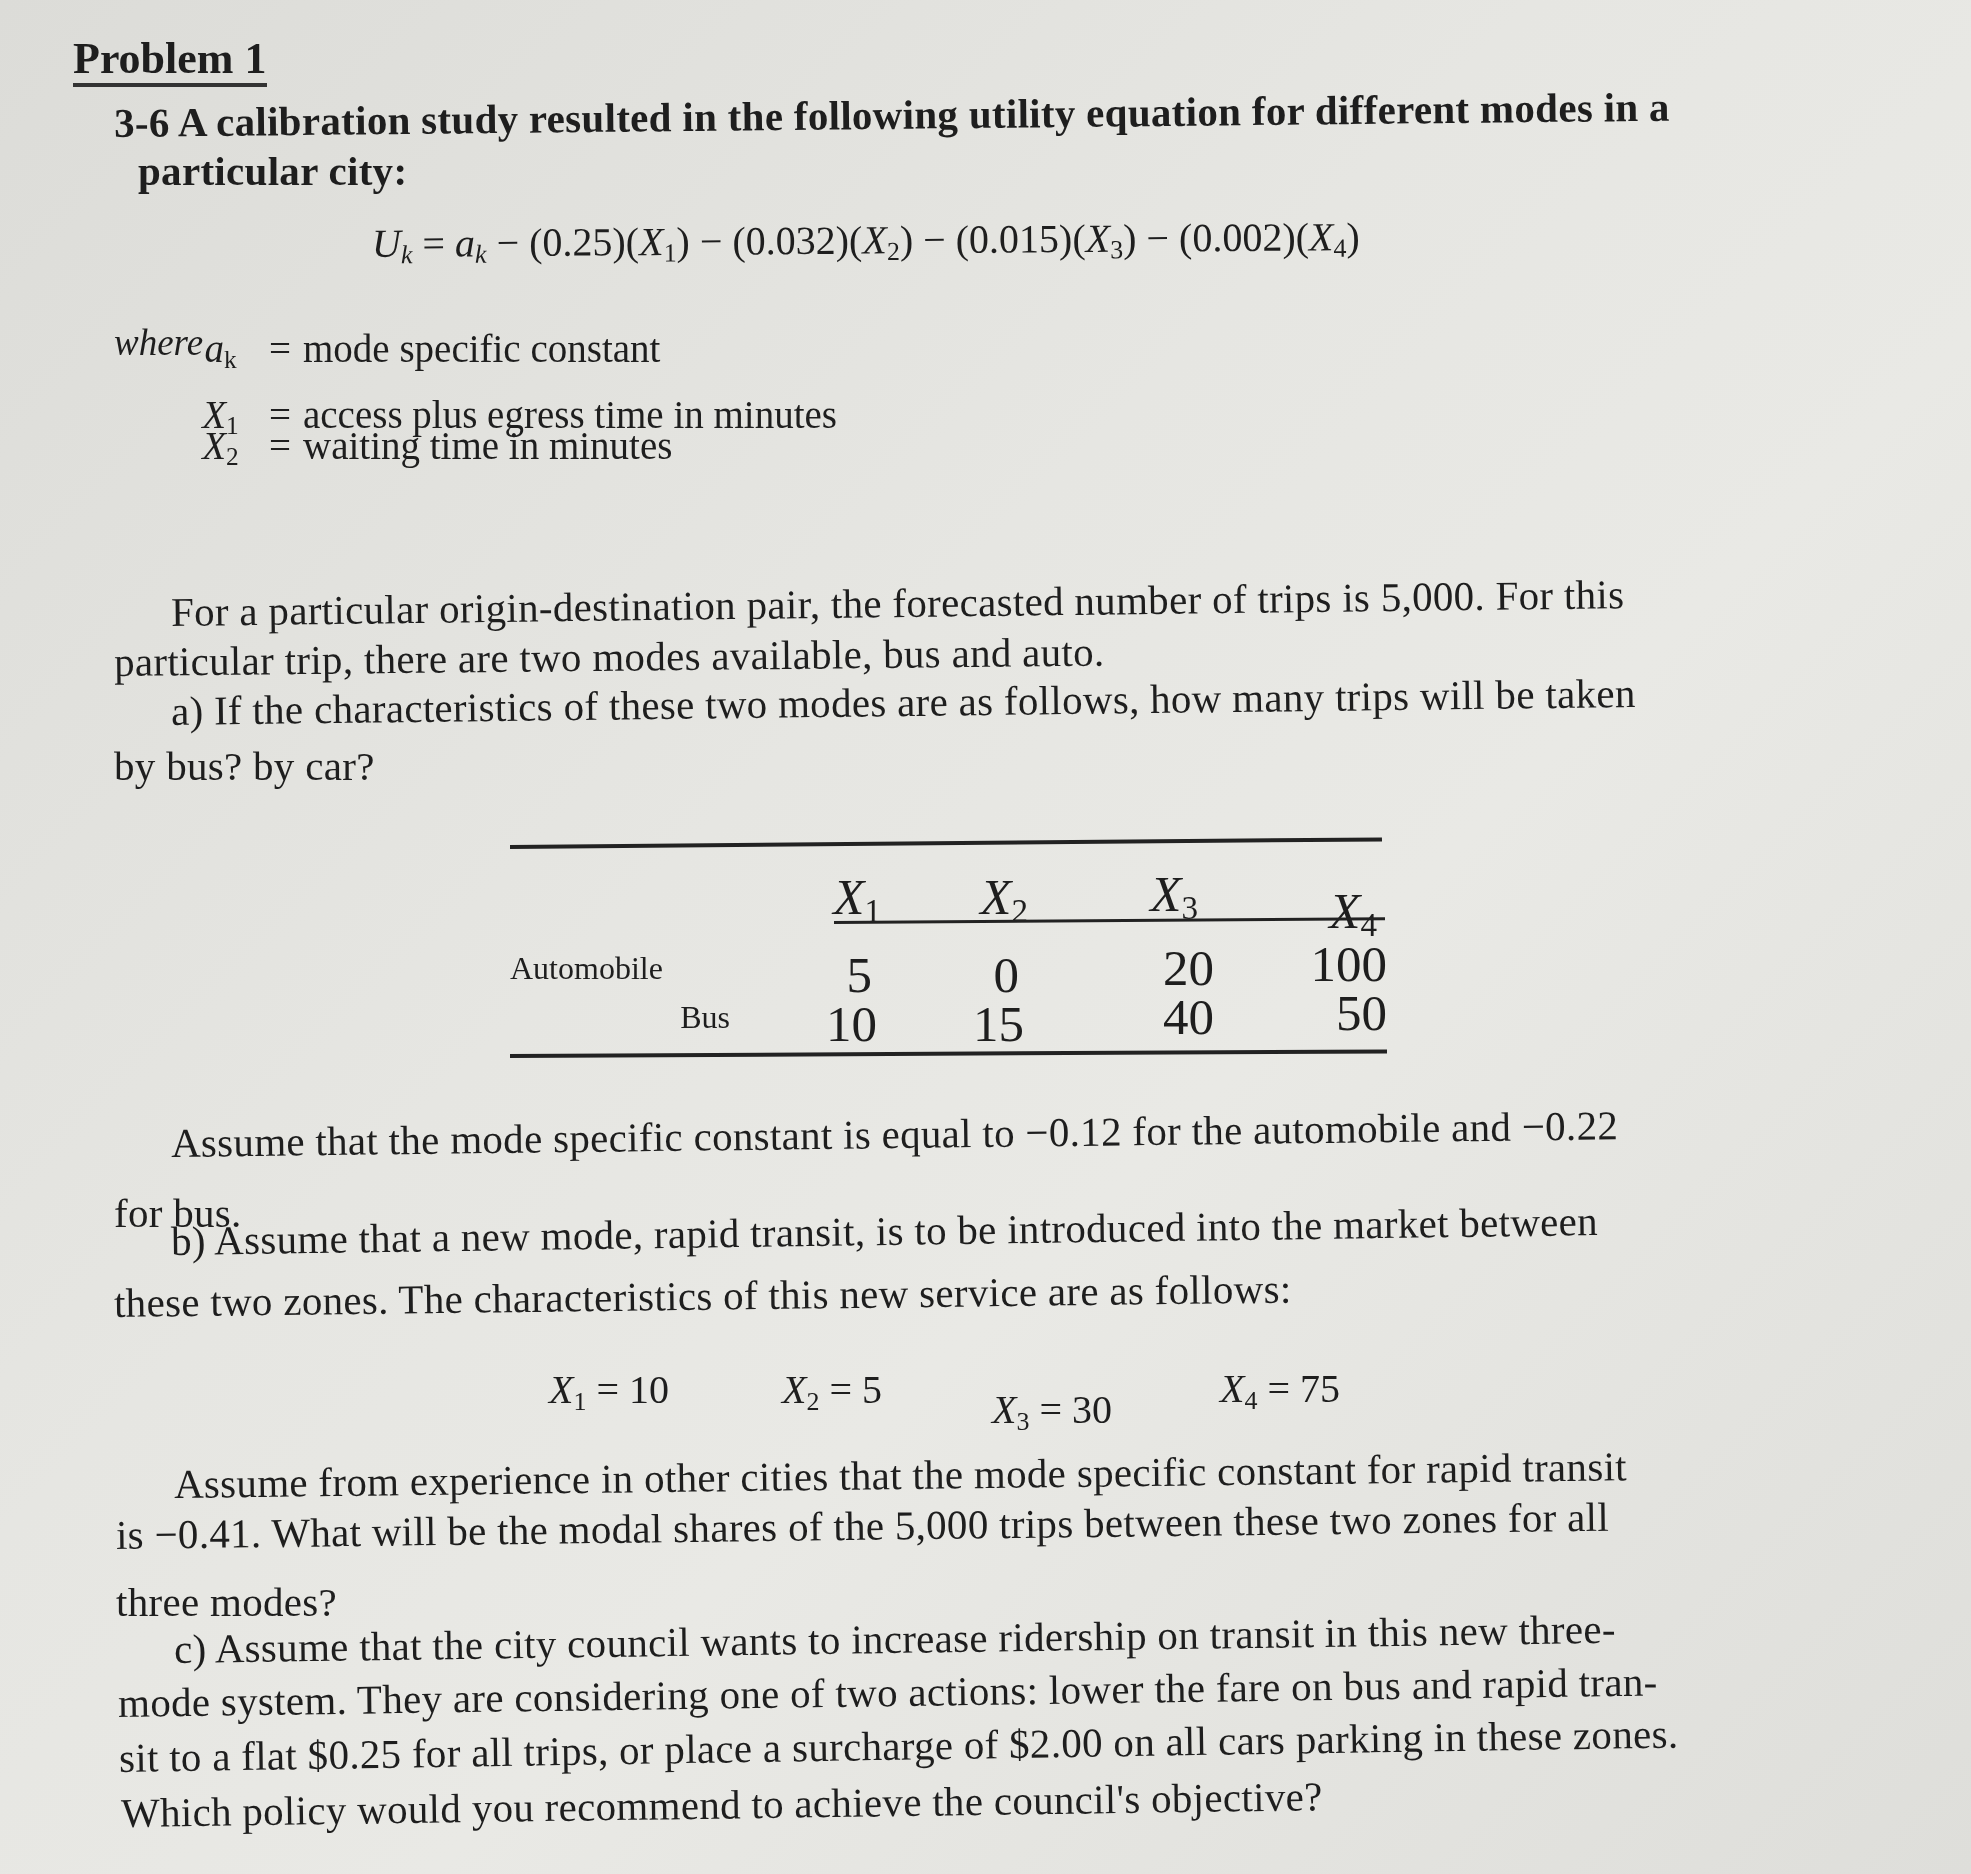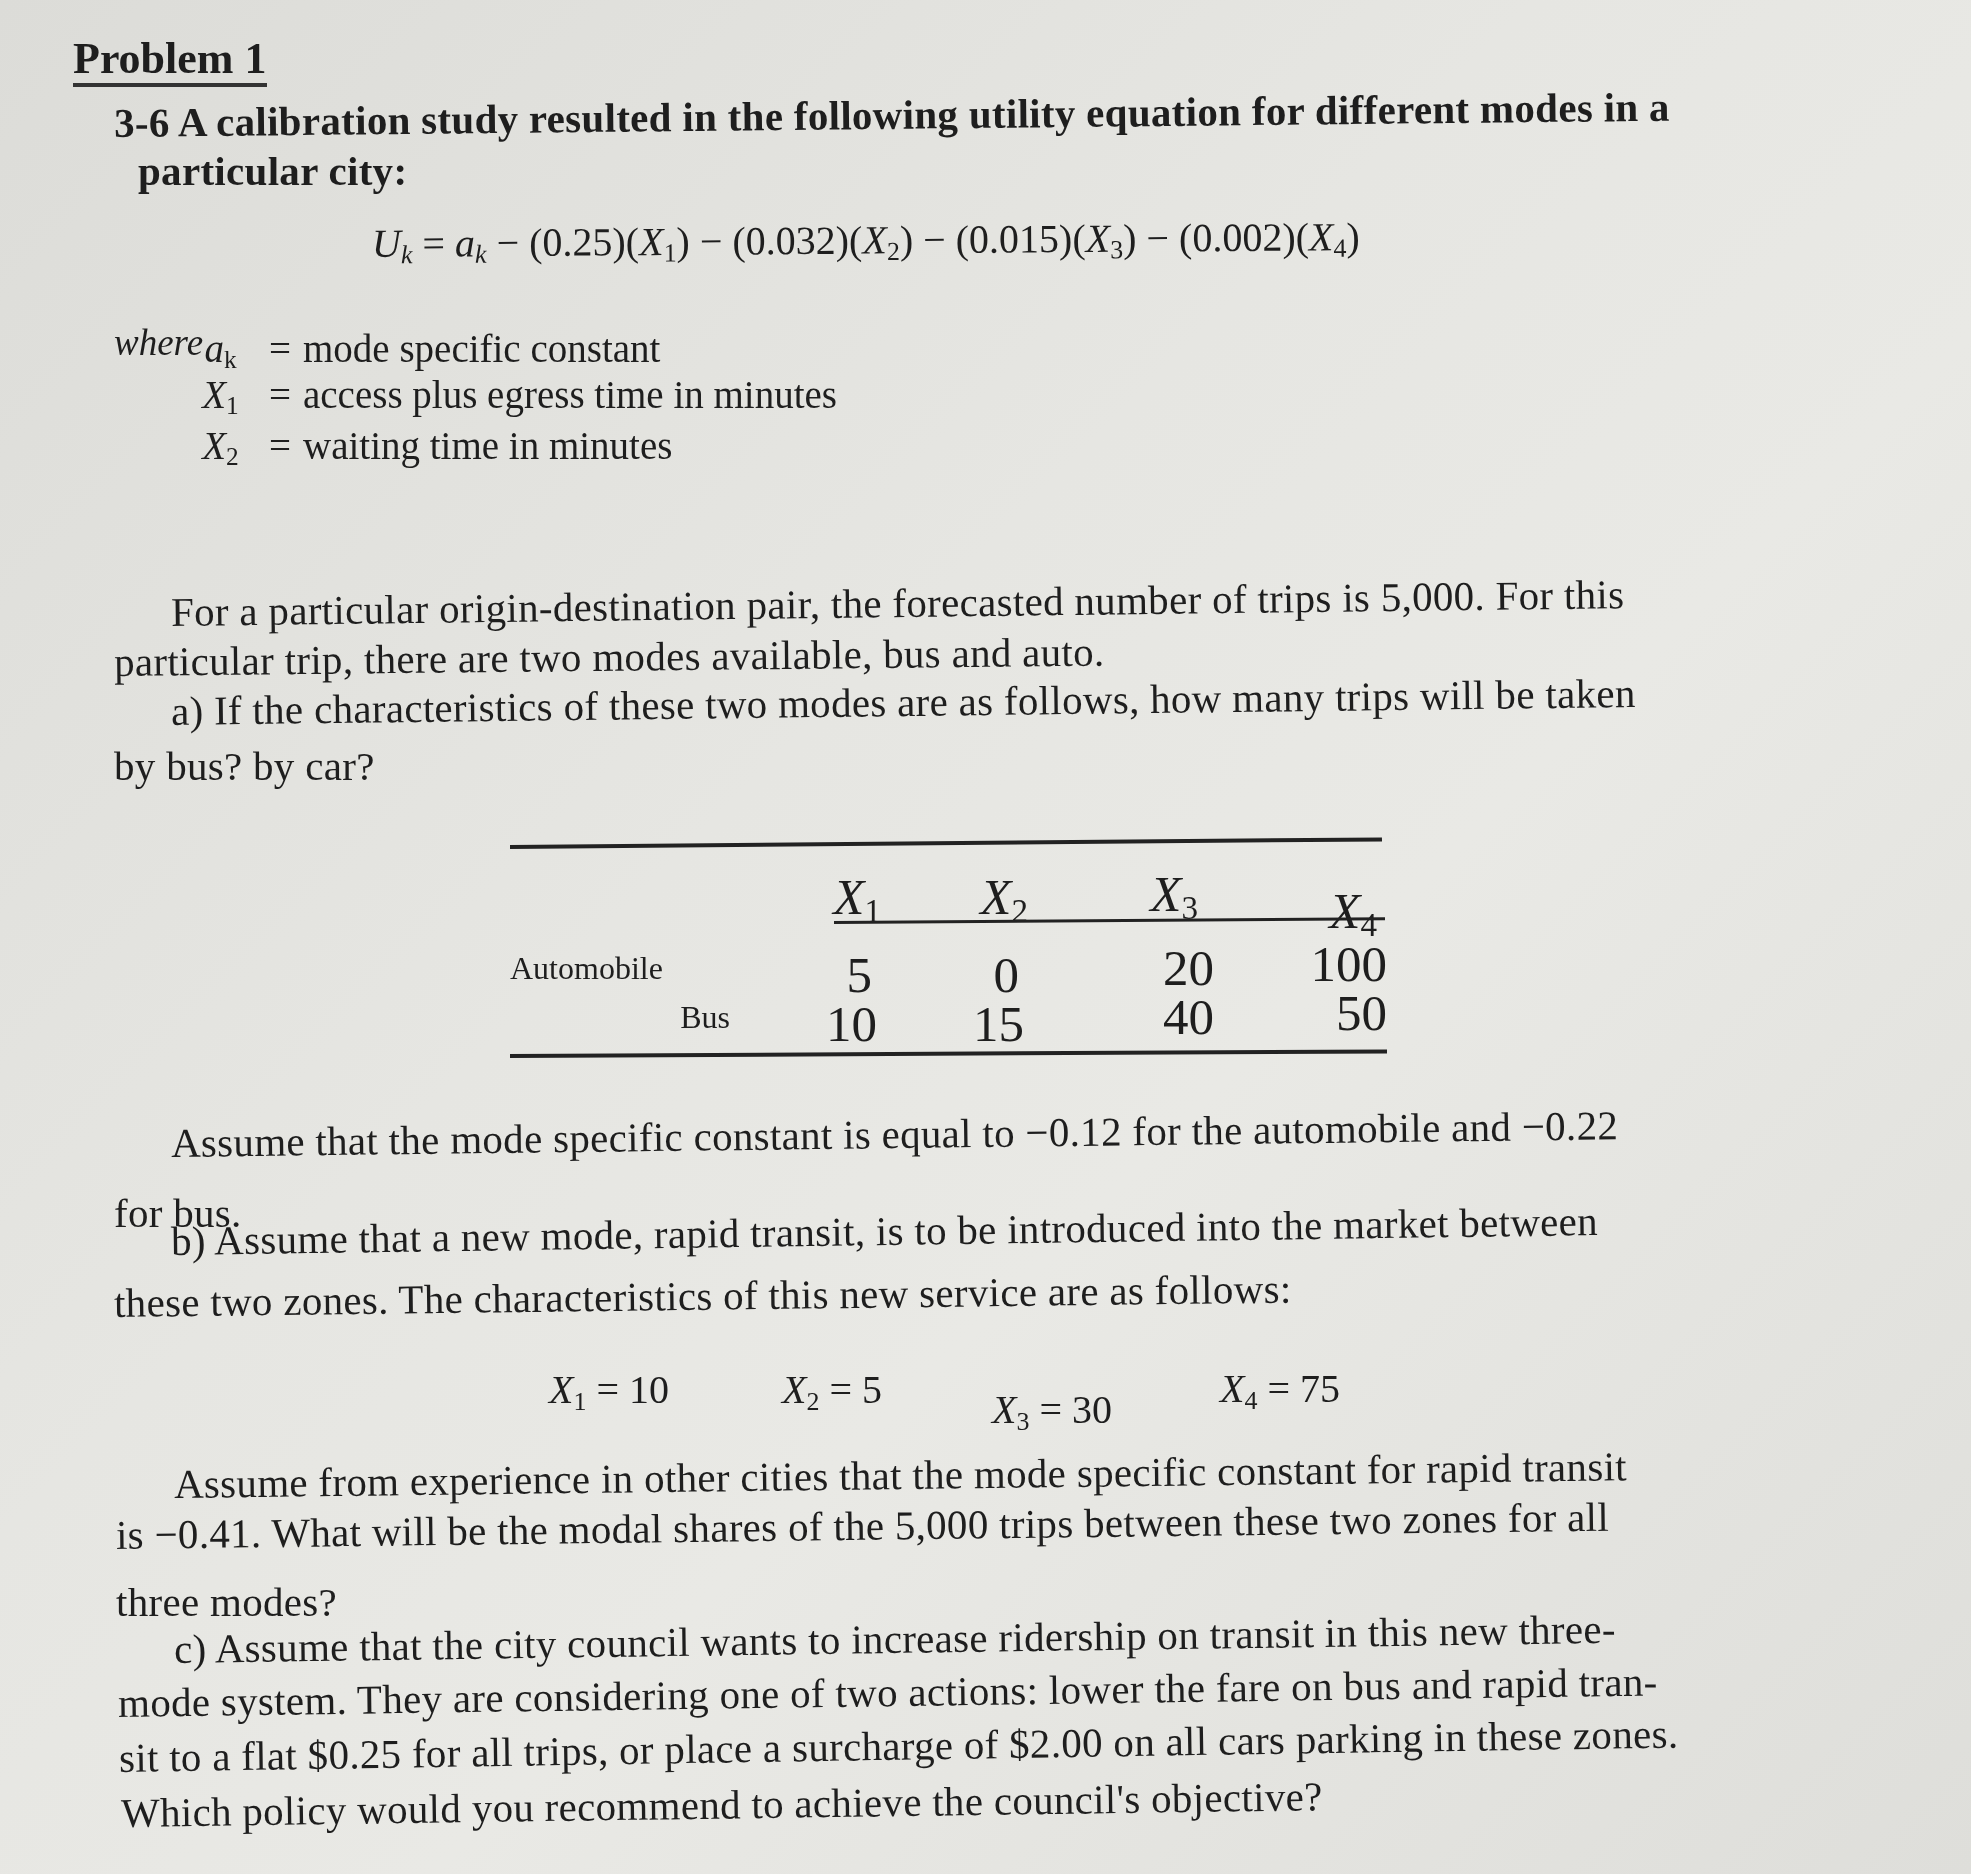--- a/index.html
+++ b/index.html
@@ -41,21 +41,21 @@
   <div class="abs txt bold" style="left:114px; top:147px;margin-left:24px;">particular city:</div>
 
   <div class="abs eq" style="left:372px; top:220px; transform:rotate(-0.4deg); transform-origin:left;">
     <span class="it">U</span><sub class="it">k</sub><span> = </span><span class="it">a</span><sub class="it">k</sub><span><span> − (0.25)(</span><span class="it">X</span><sub>1</sub><span>)</span></span><span><span> − (0.032)(</span><span class="it">X</span><sub>2</sub><span>)</span></span><span><span> − (0.015)(</span><span class="it">X</span><sub>3</sub><span>)</span></span><span><span> − (0.002)(</span><span class="it">X</span><sub>4</sub><span>)</span></span>
   </div>
 
   <div class="abs where-label" style="left:114px; top:321px;">where</div>
   <div class="def-row" style="left:184px; top:317px;">
     <span class="def-sym"><span>a</span><sub>k</sub></span><span class="def-eq">=</span><span>mode specific constant</span>
   </div>
-  <div class="def-row" style="left:184px; top:363px;">
+  <div class="def-row" style="left:184px; top:383px;">
     <span class="def-sym"><span>X</span><sub>1</sub></span><span class="def-eq">=</span><span>access plus egress time in minutes</span>
   </div>
   <div class="def-row" style="left:184px; top:414px;">
     <span class="def-sym"><span>X</span><sub>2</sub></span><span class="def-eq">=</span><span>waiting time in minutes</span>
   </div>
 
   <div class="abs txt" style="left:171px; top:588px; transform:rotate(-0.7deg); transform-origin:left;">For a particular origin-destination pair, the forecasted number of trips is 5,000. For this</div>
   <div class="abs txt" style="left:114px; top:638px; transform:rotate(-0.6deg); transform-origin:left;">particular trip, there are two modes available, bus and auto.</div>
   <div class="abs txt" style="left:171px; top:687px; transform:rotate(-0.7deg); transform-origin:left;">a) If the characteristics of these two modes are as follows, how many trips will be taken</div>
   <div class="abs txt" style="left:114px; top:742px;">by bus? by car?</div>

